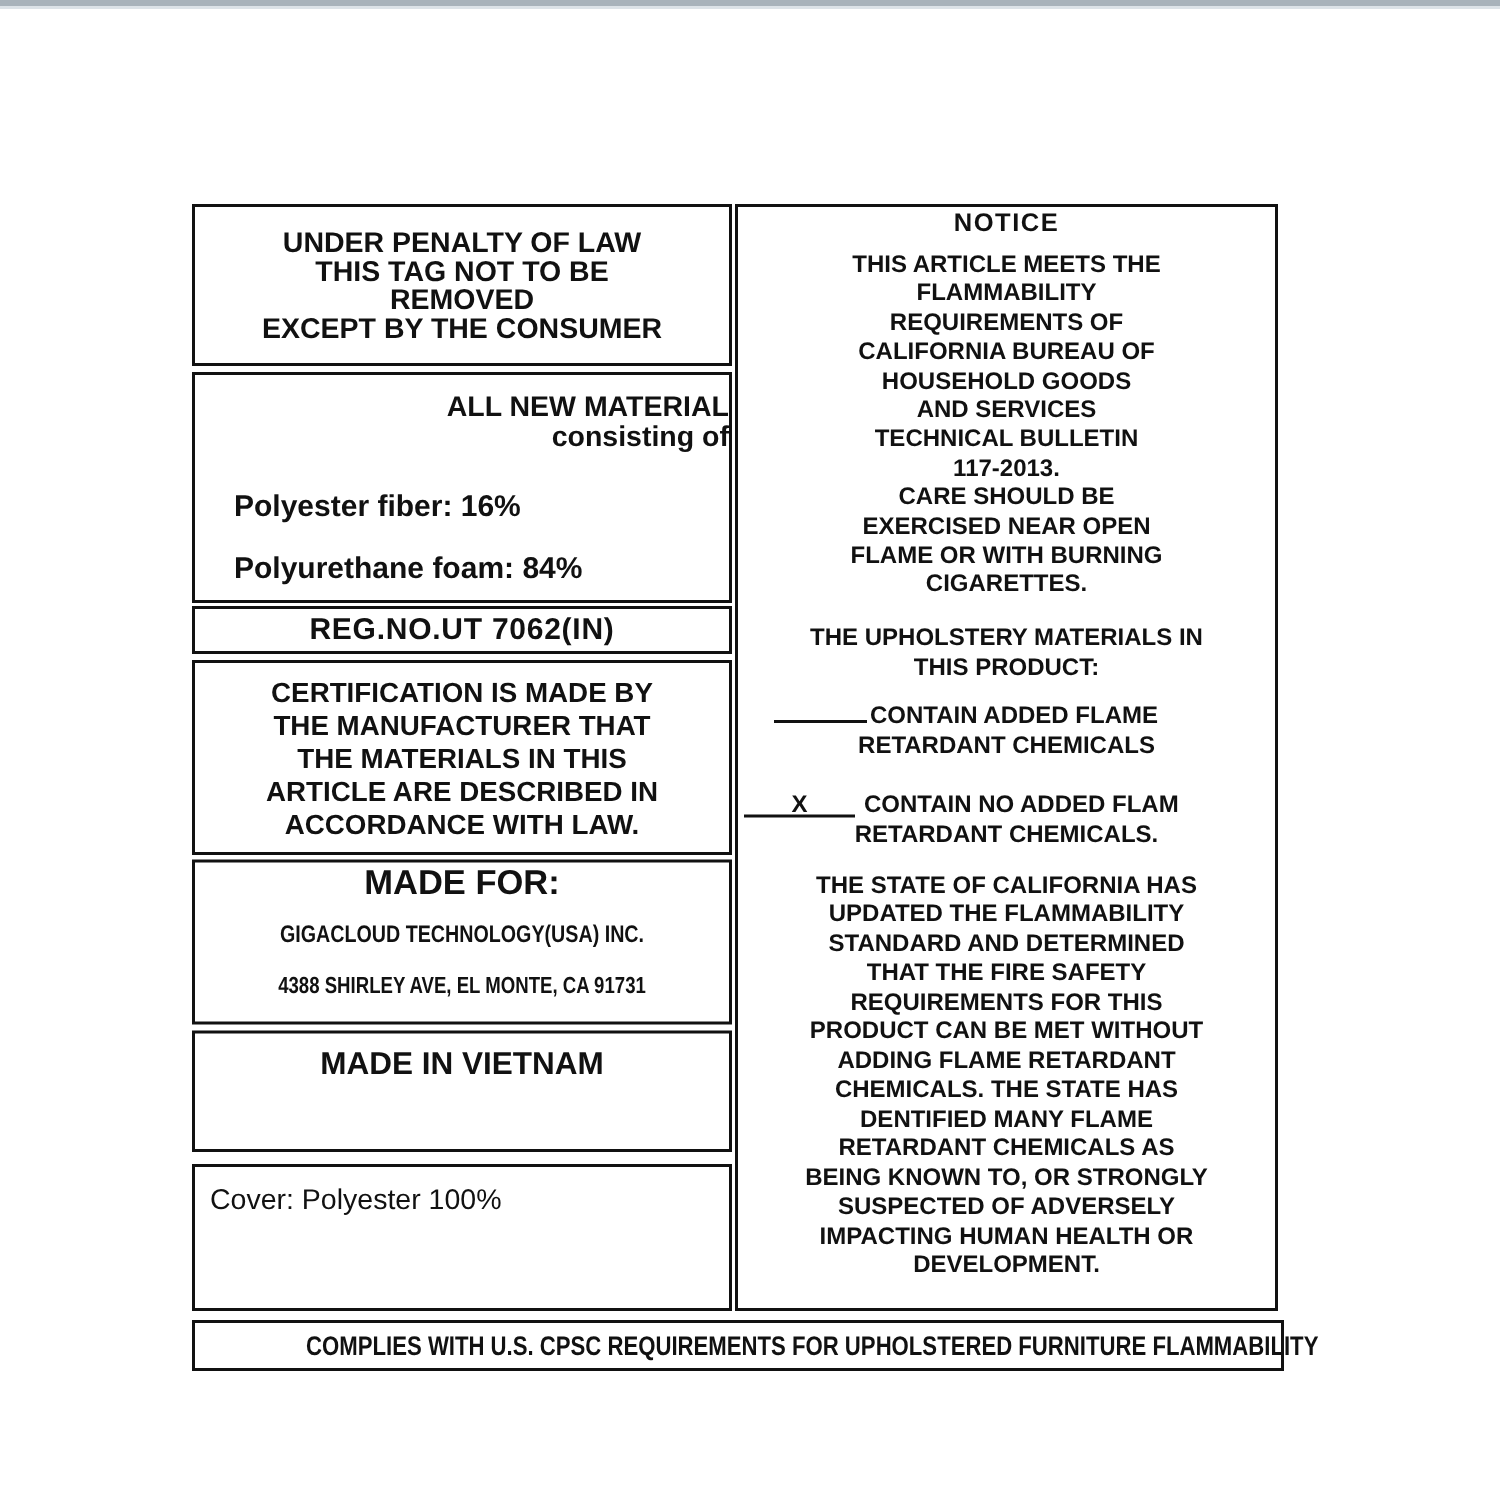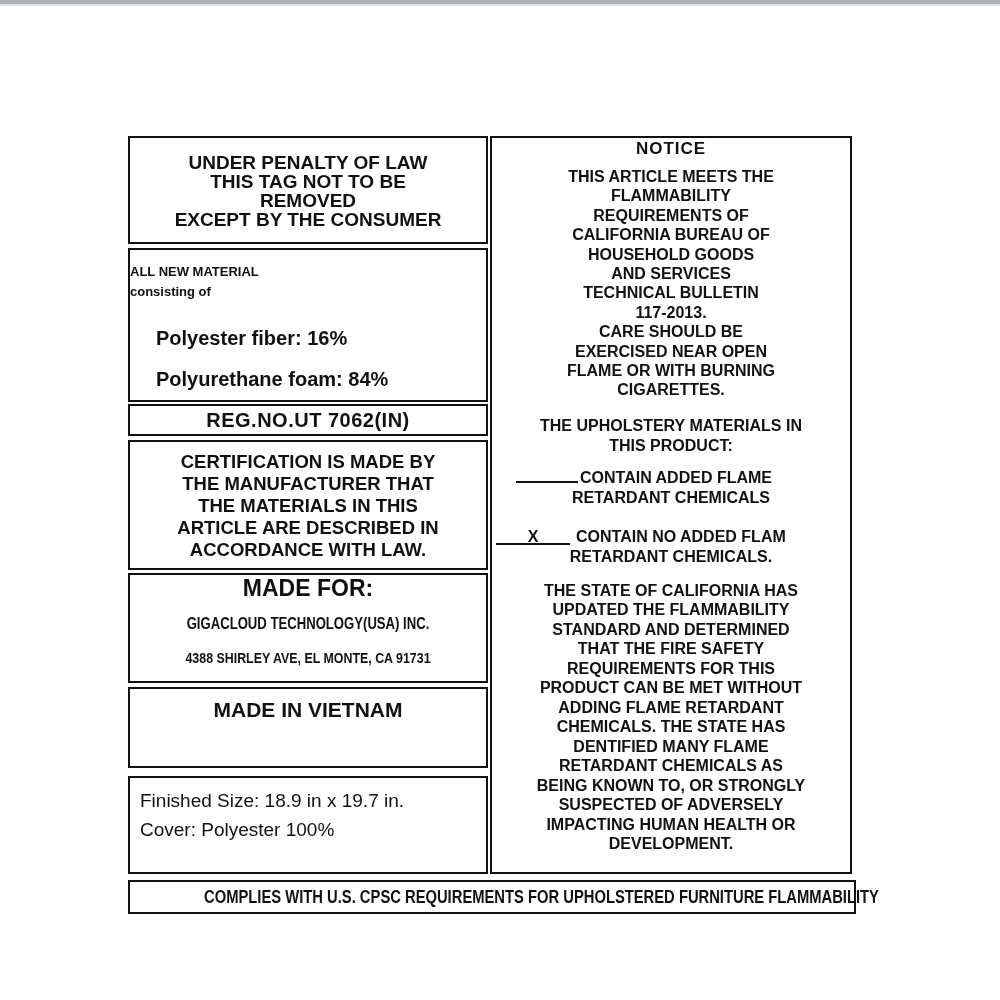--- a/index.html
+++ b/index.html
@@ -12,21 +12,21 @@
   .label { position: absolute; left: 128px; top: 136px; width: 728px; height: 779px; }
   .box { position: absolute; border: 2px solid #111; background: #fff; }
 
   .lines { white-space: pre-line; }
 
   
   .penalty { left: 0; top: 0; width: 360px; height: 108px; text-align: center;
              font-weight: bold; font-size: 19px; line-height: 19px; padding-top: 15px; }
 
   .material { left: 0; top: 112px; width: 360px; height: 154px; }
-  .material-title { text-align: left; font-weight: bold; font-size: 13px; line-height: 20px; padding-top: 12px; }
+  .material-title { text-align: right; font-weight: bold; font-size: 19px; line-height: 20px; padding-top: 12px; }
   .material-contents { font-weight: bold; font-size: 20px; line-height: 41px; padding-left: 26px; margin-top: 16px; }
 
   .reg { left: 0; top: 268px; width: 360px; height: 32px; display: flex; align-items: center; justify-content: center;
          font-weight: bold; font-size: 20px; letter-spacing: 0.5px; }
 
   .cert { left: 0; top: 304px; width: 360px; height: 130px; text-align: center;
           font-weight: bold; font-size: 18.5px; line-height: 22px; padding-top: 9px; }
 
   .madefor { left: 0; top: 437px; width: 360px; height: 110px; text-align: center; }
   .madefor-title { font-weight: bold; font-size: 23px; }
@@ -96,21 +96,20 @@
     <div class="madefor-title">MADE FOR:</div>
     <div class="condensed">GIGACLOUD TECHNOLOGY(USA) INC.</div>
     <div class="condensed addr">4388 SHIRLEY AVE, EL MONTE, CA 91731</div>
   </section>
 
   <section class="box delivery">
     <div class="origin">MADE IN VIETNAM</div>
   </section>
 
   <section class="box specs">
-    <div>Finished Size: 18.9 in x 19.7 in.</div>
     <div>Cover: Polyester 100%</div>
   </section>
 
   <section class="box notice">
     <div class="notice-title">NOTICE</div>
     <div class="notice-p1 lines">THIS ARTICLE MEETS THE
 FLAMMABILITY
 REQUIREMENTS OF
 CALIFORNIA BUREAU OF
 HOUSEHOLD GOODS

